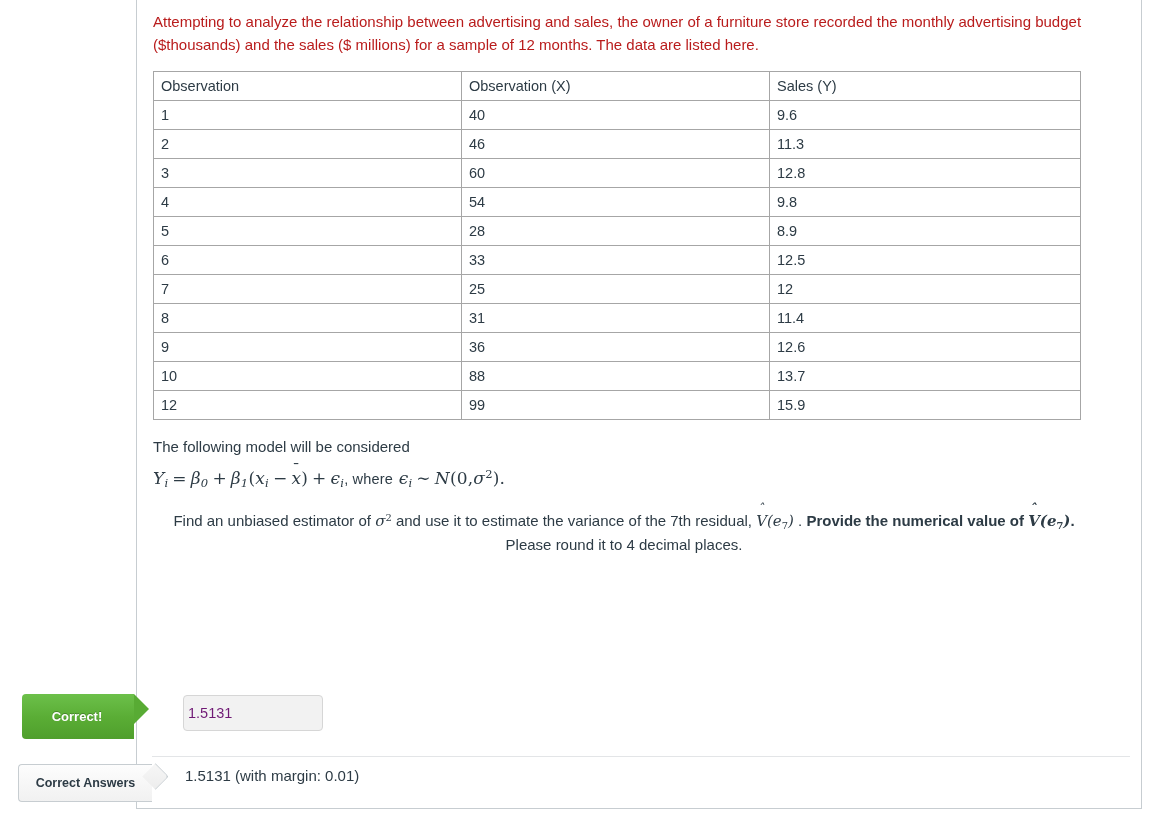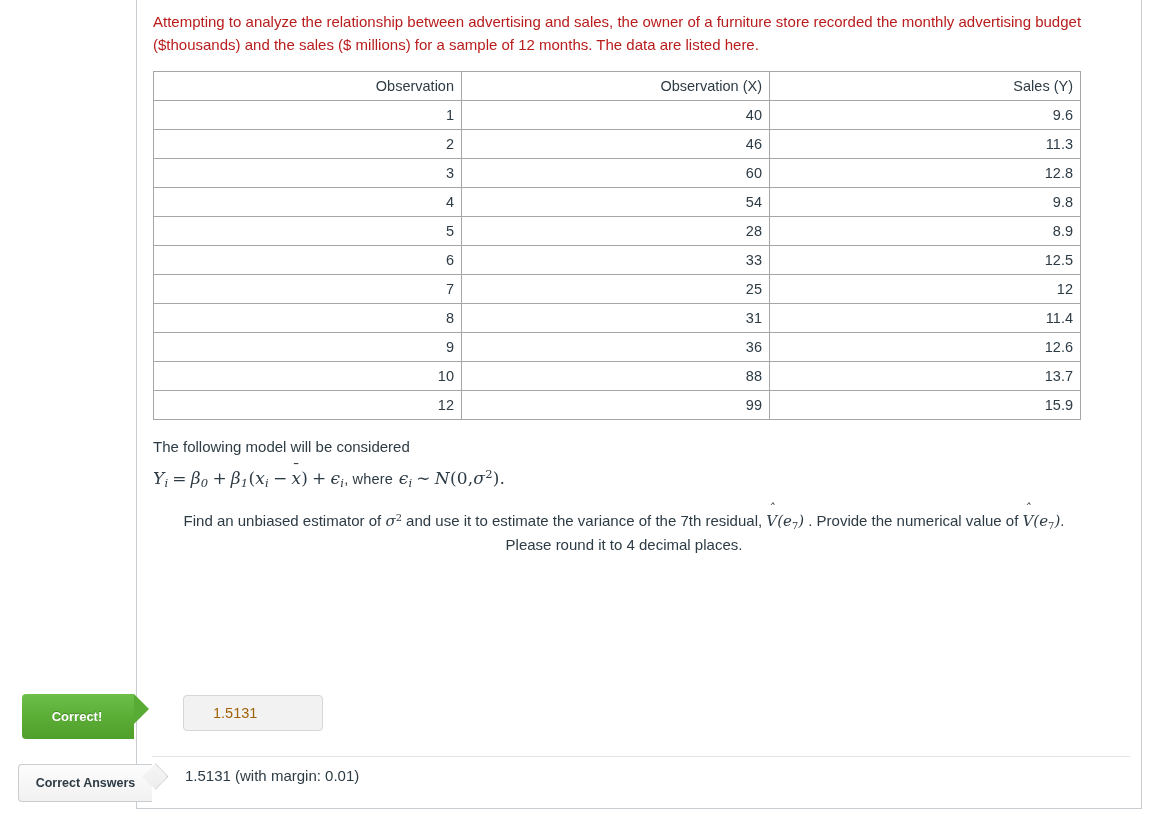--- a/index.html
+++ b/index.html
@@ -62,21 +62,21 @@
     margin: 0 0 16px 0;
   }
   table.data-table col.c-obs  { width: 308px; }
   table.data-table col.c-adv  { width: 308px; }
   table.data-table col.c-sal  { width: 311px; }
 
   table.data-table th,
   table.data-table td {
     border: 1px solid #a6a6a6;
     padding: 5px 7px;
-    text-align: right;
+    text-align: left;
     font-weight: normal;
     font-size: 14.5px;
     line-height: 18px;
     color: #2d3b45;
     height: 18px;
     vertical-align: middle;
   }
 
   
   .model-lead {
@@ -135,21 +135,21 @@
     line-height: 1;
   }
 
   .question-text {
     font-size: 15px;
     line-height: 1.6;
     margin: 0;
     max-width: 950px;
     text-align: center;
   }
-  .question-text b { font-weight: normal; }
+  .question-text b { font-weight: bold; }
   .inline-math {
     font-family: "DejaVu Serif", serif;
     font-style: italic;
   }
   .inline-math sup {
     font-size: 0.66em;
     vertical-align: 0.5em;
     font-style: normal;
   }
   .inline-math sub {
@@ -207,23 +207,23 @@
     left: 183px;
     top: 1px;
     width: 140px;
     height: 36px;
     box-sizing: border-box;
     background: #f2f2f2;
     border: 1px solid #d6d6d6;
     border-radius: 4px;
     display: flex;
     align-items: center;
-    padding-left: 29px;
+    padding-left: 4px;
     font-size: 14.5px;
-    color: #a16207;
+    color: #701a75;
     font-family: "Liberation Sans", sans-serif;
   }
 
   
   #answers-divider {
     position: absolute;
     left: 152px;
     top: 756px;
     width: 978px;
     height: 1px;

